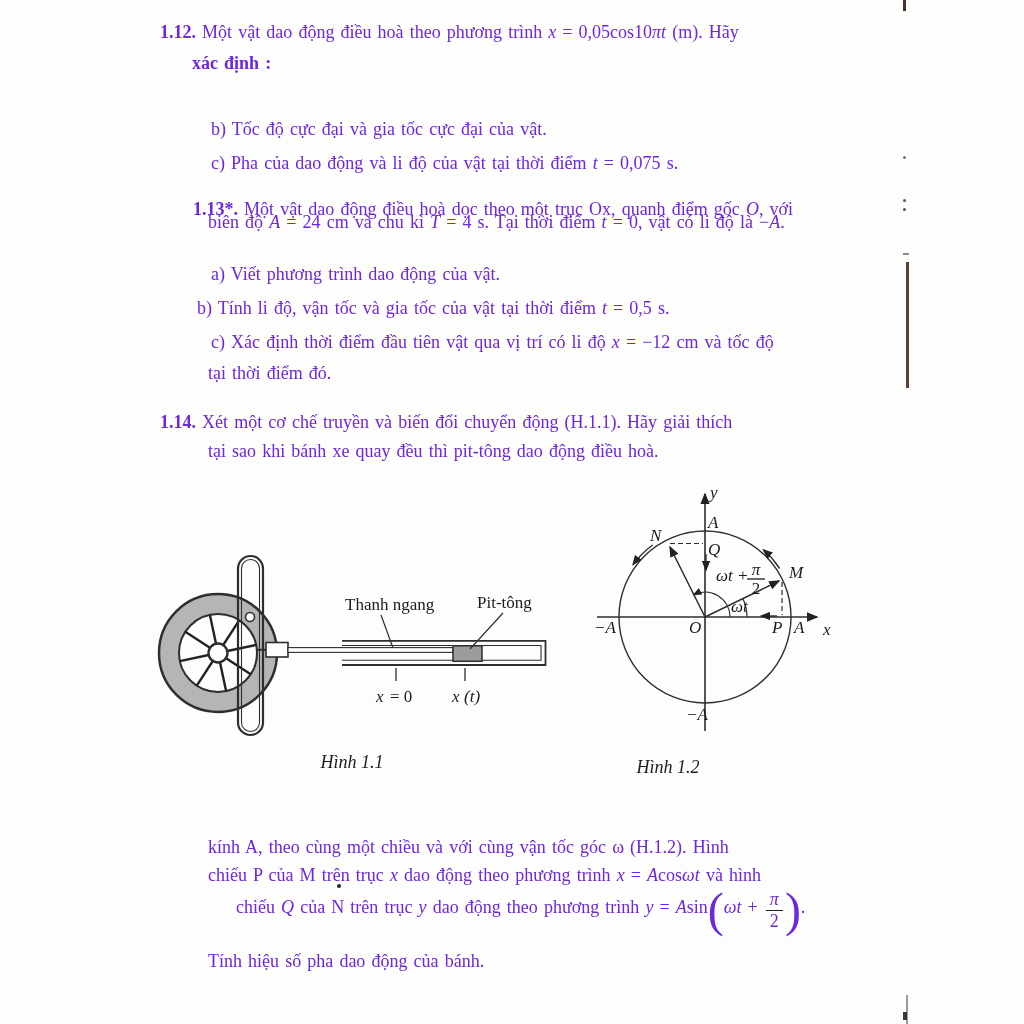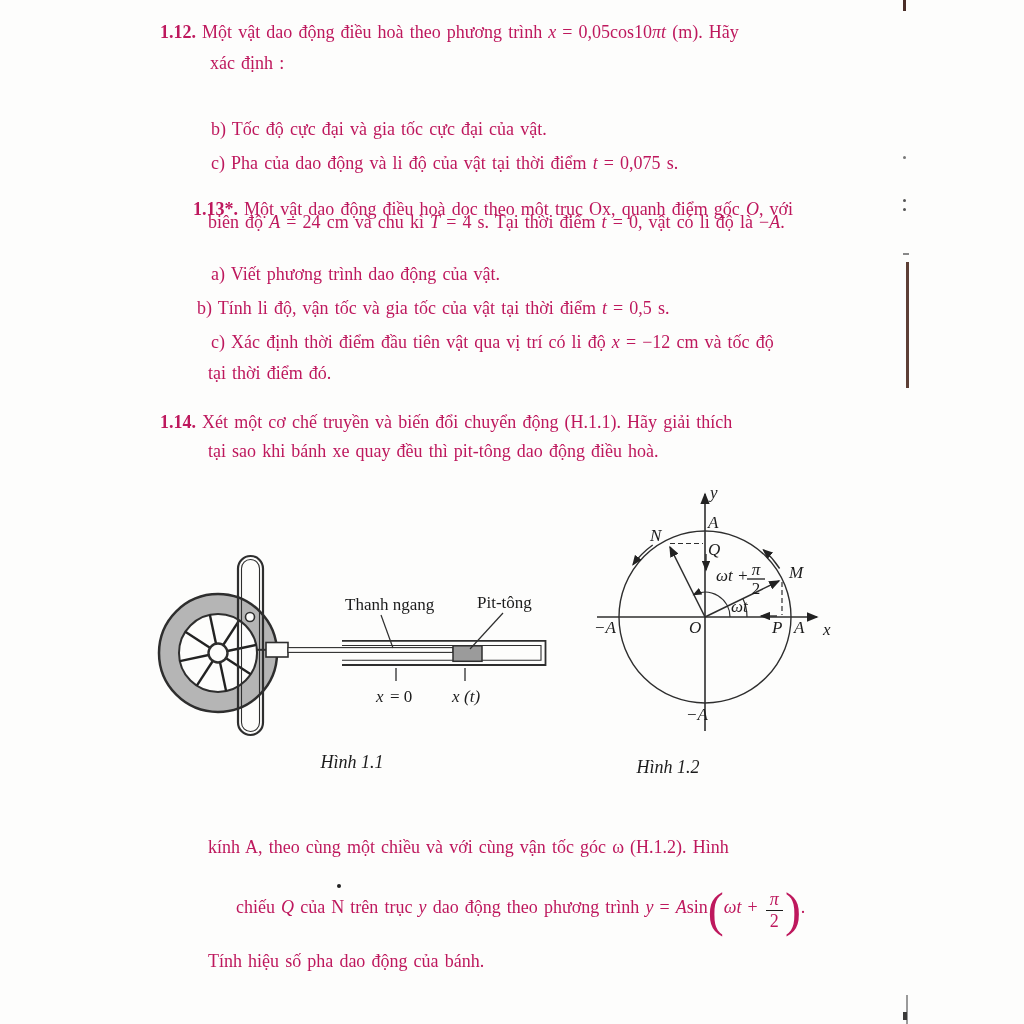--- a/index.html
+++ b/index.html
@@ -1,17 +1,17 @@
 <!DOCTYPE html>
 <html><head>
 <meta charset="utf-8">
 <style>
   html,body{margin:0;padding:0;background:#e8e8e8;}
   #page{position:relative;width:1024px;height:1024px;background:#fdfdfc;overflow:hidden;
-        font-family:"Liberation Serif","DejaVu Serif",serif;color:#be185d;}
+        font-family:"Liberation Serif","DejaVu Serif",serif;color:#6d28d9;}
   .line{position:absolute;white-space:nowrap;font-size:18px;line-height:23px;word-spacing:1.6px;}
   .it{font-style:italic;}
   .bd{font-weight:700;}
   
   .bigp{font-size:48px;font-weight:300;vertical-align:-13px;line-height:0;}
   .frac{display:inline-block;text-align:center;vertical-align:-14px;line-height:1.05;margin:0 2px;}
   .fnum{display:block;padding:0 4px 1px 4px;border-bottom:1.4px solid #1b1b1b;font-style:italic;}
   .fden{display:block;padding-top:1px;}
   
   .fig{position:absolute;}
@@ -19,21 +19,21 @@
   svg .sit{font-style:italic;}
   svg .cap{font-size:18px;font-style:italic;}
   .artifact{position:absolute;}
 </style>
 </head>
 <body>
 
 <div id="page">
 
   <div class="line" style="left:160px;top:21px;"><span class="bd">1.12.</span><span> Một vật dao động điều hoà theo phương trình </span><span class="it">x</span><span> = 0,05cos10</span><span class="it">πt</span><span> (m). Hãy</span></div>
-  <div class="line" style="left:210px;top:52px;"><span>xác định :</span></div>
+  <div class="line" style="left:192px;top:52px;font-weight:bold;"><span>xác định :</span></div>
   <div class="line" style="left:211px;top:118px;"><span>b) Tốc độ cực đại và gia tốc cực đại của vật.</span></div>
   <div class="line" style="left:211px;top:152px;"><span>c) Pha của dao động và li độ của vật tại thời điểm </span><span class="it">t</span><span> = 0,075 s.</span></div>
 
   <div class="line" style="left:157px;top:198px;margin-left:36px;"><span class="bd">1.13*.</span><span> Một vật dao động điều hoà dọc theo một trục Ox, quanh điểm gốc </span><span class="it">O</span><span>, với</span></div>
   <div class="line" style="left:208px;top:211px;text-align:right;"><span>biên độ </span><span class="it">A</span><span> = 24 cm và chu kì </span><span class="it">T</span><span> = 4 s. Tại thời điểm </span><span class="it">t</span><span> = 0, vật có li độ là −</span><span class="it">A</span><span>.</span></div>
   <div class="line" style="left:211px;top:263px;"><span>a) Viết phương trình dao động của vật.</span></div>
   <div class="line" style="left:197px;top:297px;"><span>b) Tính li độ, vận tốc và gia tốc của vật tại thời điểm </span><span class="it">t</span><span> = 0,5 s.</span></div>
   <div class="line" style="left:211px;top:331px;"><span>c) Xác định thời điểm đầu tiên vật qua vị trí có li độ </span><span class="it">x</span><span> = −12 cm và tốc độ</span></div>
   <div class="line" style="left:208px;top:362px;"><span>tại thời điểm đó.</span></div>
 
@@ -138,20 +138,21 @@
       <text x="136" y="106" class="sit">ωt +</text>
       <text x="176" y="100" text-anchor="middle" class="sit">π</text>
       <line x1="167" y1="104" x2="185" y2="104" stroke="#1c1c1c" stroke-width="1.3"></line>
       <text x="176" y="119" text-anchor="middle">2</text>
     </g>
 
     <text x="88" y="298" text-anchor="middle" class="cap">Hình 1.2</text>
   </svg>
 
   <div class="line" style="left:208px;top:836px;"><span>kính A, theo cùng một chiều và với cùng vận tốc góc ω (H.1.2). Hình</span></div>
+  <div class="line" style="left:208px;top:864px;"><span>chiếu P của M trên trục </span><span class="it">x</span><span> dao động theo phương trình </span><span class="it">x</span><span> = </span><span class="it">A</span><span>cos</span><span class="it">ωt</span><span> và hình</span></div>
   <div class="line" style="left:208px;top:890px;margin-left:28px;">
     <span><span>chiếu </span><span class="it">Q</span><span> của N trên trục </span><span class="it">y</span><span> dao động theo phương trình </span><span class="it">y</span><span> = </span><span class="it">A</span><span>sin</span></span><span class="bigp">(</span><span><span class="it">ωt</span><span> + </span></span><span class="frac"><span class="fnum">π</span><span class="fden">2</span></span><span class="bigp">)</span><span>.</span>
   </div>
   <div class="line" style="left:208px;top:950px;"><span>Tính hiệu số pha dao động của bánh.</span></div>
 
   <div class="artifact" style="left:903px;top:0;width:3px;height:11px;background:#4a2e28;"></div>
   <div class="artifact" style="left:903px;top:156px;width:3px;height:3px;background:#777;border-radius:50%;"></div>
   <div class="artifact" style="left:903px;top:199px;width:3px;height:3px;background:#555;border-radius:50%;"></div>
   <div class="artifact" style="left:903px;top:208px;width:3px;height:3px;background:#555;border-radius:50%;"></div>
   <div class="artifact" style="left:903px;top:253px;width:6px;height:2px;background:#888;"></div>

